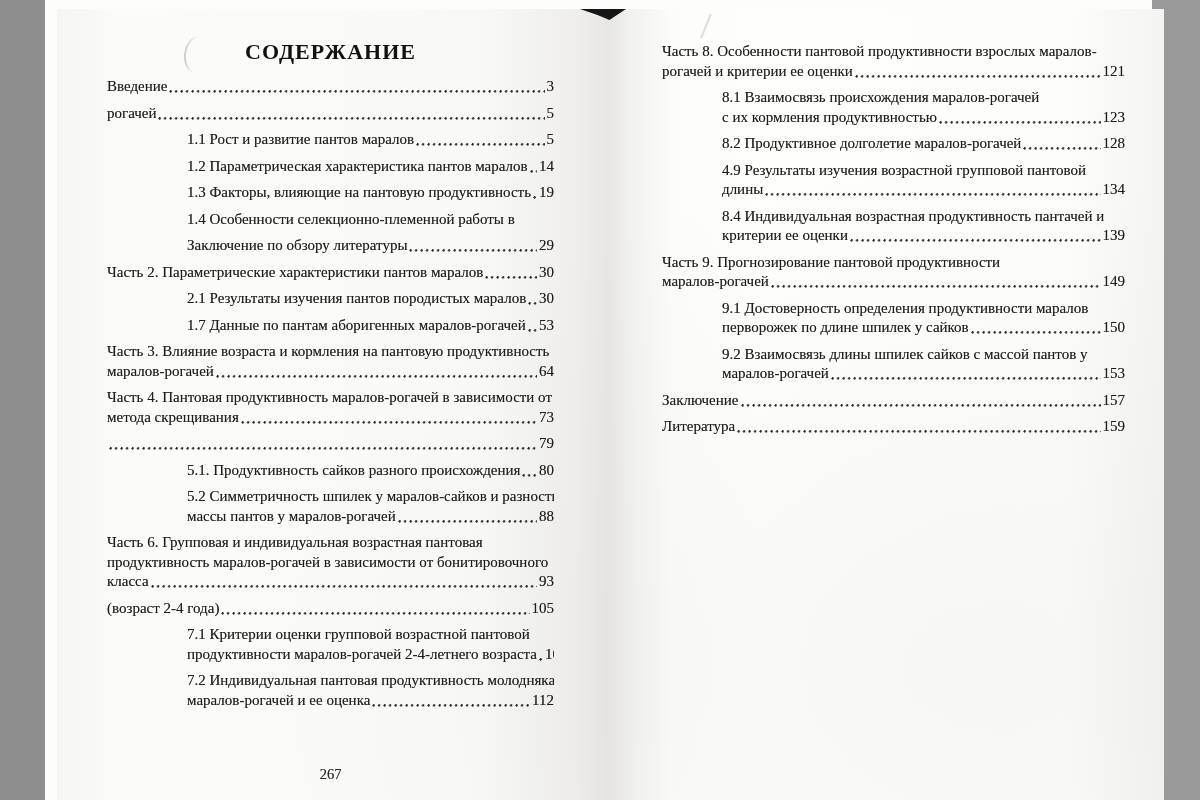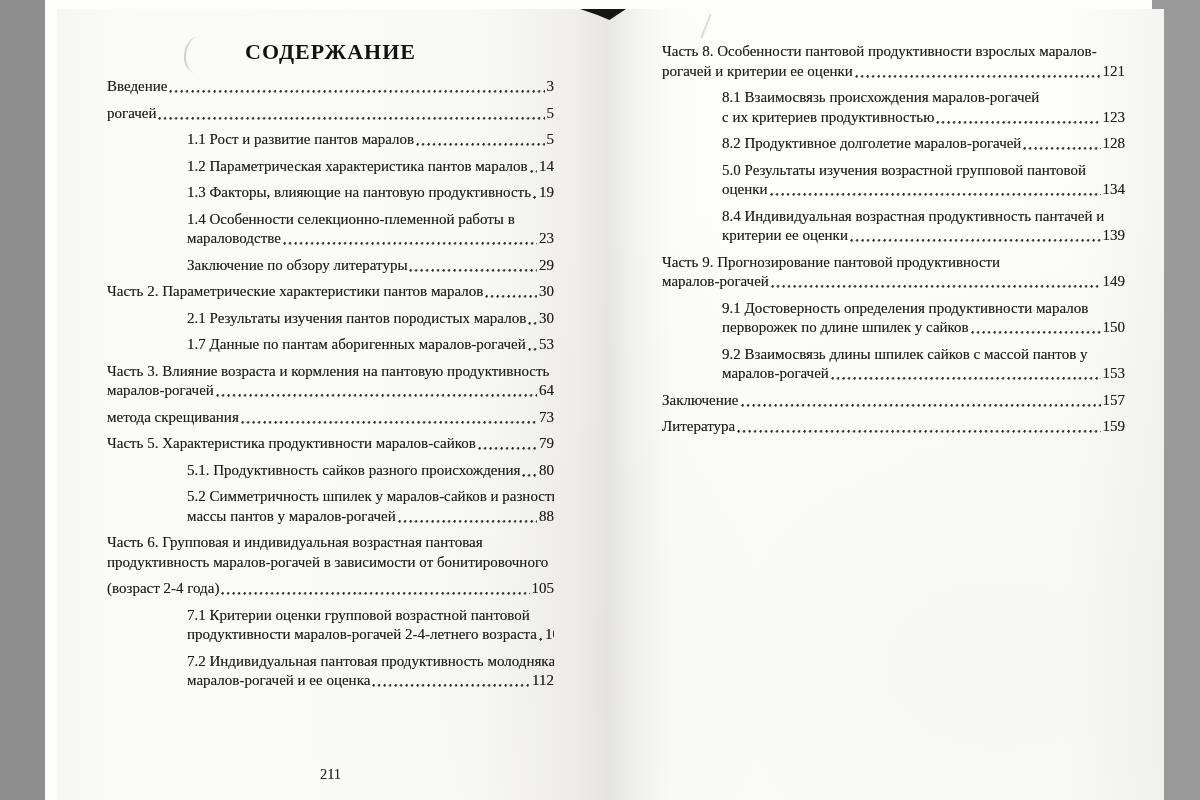--- a/index.html
+++ b/index.html
@@ -118,25 +118,20 @@
             <div class="toc-line">
               <span class="toc-text">1.3 Факторы, влияющие на пантовую продуктивность</span>
               <span class="dot-leader"></span>
               <span class="toc-page">19</span>
             </div>
           </div>
           <div class="toc-entry indent">
             <div class="toc-line">
               <span class="toc-text">1.4 Особенности селекционно-племенной работы в</span>
             </div>
-            <div class="toc-line">
-              <span class="toc-text">мараловодстве</span>
-              <span class="dot-leader"></span>
-              <span class="toc-page">23</span>
-            </div>
           </div>
           <div class="toc-entry indent">
             <div class="toc-line">
               <span class="toc-text">Заключение по обзору литературы</span>
               <span class="dot-leader"></span>
               <span class="toc-page">29</span>
             </div>
           </div>
           <div class="toc-entry">
             <div class="toc-line">
@@ -164,28 +159,30 @@
               <span class="toc-text">Часть 3. Влияние возраста и кормления на пантовую продуктивность</span>
             </div>
             <div class="toc-line">
               <span class="toc-text">маралов-рогачей</span>
               <span class="dot-leader"></span>
               <span class="toc-page">64</span>
             </div>
           </div>
           <div class="toc-entry">
             <div class="toc-line">
+              <span class="toc-text">Часть 4. Пантовая продуктивность маралов-рогачей в зависимости от</span>
+            </div>
+            <div class="toc-line">
               <span class="toc-text">метода скрещивания</span>
               <span class="dot-leader"></span>
               <span class="toc-page">73</span>
             </div>
           </div>
           <div class="toc-entry">
             <div class="toc-line">
-              <span class="toc-text">Часть 5. Характеристика продуктивности маралов-сайков</span>
               <span class="dot-leader"></span>
               <span class="toc-page">79</span>
             </div>
           </div>
           <div class="toc-entry indent">
             <div class="toc-line">
               <span class="toc-text">5.1. Продуктивность сайков разного происхождения</span>
               <span class="dot-leader"></span>
               <span class="toc-page">80</span>
             </div>
@@ -199,20 +196,25 @@
               <span class="dot-leader"></span>
               <span class="toc-page">88</span>
             </div>
           </div>
           <div class="toc-entry">
             <div class="toc-line">
               <span class="toc-text">Часть 6. Групповая и индивидуальная возрастная пантовая</span>
             </div>
             <div class="toc-line">
               <span class="toc-text">продуктивность маралов-рогачей в зависимости от бонитировочного</span>
+            </div>
+            <div class="toc-line">
+              <span class="toc-text">класса</span>
+              <span class="dot-leader"></span>
+              <span class="toc-page">93</span>
             </div>
           </div>
           <div class="toc-entry">
             <div class="toc-line">
               <span class="toc-text">(возраст 2-4 года)</span>
               <span class="dot-leader"></span>
               <span class="toc-page">105</span>
             </div>
           </div>
           <div class="toc-entry indent">
@@ -231,57 +233,57 @@
             </div>
             <div class="toc-line">
               <span class="toc-text">маралов-рогачей и ее оценка</span>
               <span class="dot-leader"></span>
               <span class="toc-page">112</span>
             </div>
           </div>
         </div>
     </div>
 
-    <div class="folio">211</div>
+    <div class="folio">267</div>
 
     <div class="page-col col-right">
       <div id="right-toc" class="toc right-toc">
           <div class="toc-entry">
             <div class="toc-line">
               <span class="toc-text">Часть 8. Особенности пантовой продуктивности взрослых маралов-</span>
             </div>
             <div class="toc-line">
               <span class="toc-text">рогачей и критерии ее оценки</span>
               <span class="dot-leader"></span>
               <span class="toc-page">121</span>
             </div>
           </div>
           <div class="toc-entry indent">
             <div class="toc-line">
               <span class="toc-text">8.1 Взаимосвязь происхождения маралов-рогачей</span>
             </div>
             <div class="toc-line">
-              <span class="toc-text">с их критериев продуктивностью</span>
+              <span class="toc-text">с их кормления продуктивностью</span>
               <span class="dot-leader"></span>
               <span class="toc-page">123</span>
             </div>
           </div>
           <div class="toc-entry indent">
             <div class="toc-line">
               <span class="toc-text">8.2 Продуктивное долголетие маралов-рогачей</span>
               <span class="dot-leader"></span>
               <span class="toc-page">128</span>
             </div>
           </div>
           <div class="toc-entry indent">
             <div class="toc-line">
-              <span class="toc-text">5.0 Результаты изучения возрастной групповой пантовой</span>
-            </div>
-            <div class="toc-line">
-              <span class="toc-text">оценки</span>
+              <span class="toc-text">4.9 Результаты изучения возрастной групповой пантовой</span>
+            </div>
+            <div class="toc-line">
+              <span class="toc-text">длины</span>
               <span class="dot-leader"></span>
               <span class="toc-page">134</span>
             </div>
           </div>
           <div class="toc-entry indent">
             <div class="toc-line">
               <span class="toc-text">8.4 Индивидуальная возрастная продуктивность пантачей и</span>
             </div>
             <div class="toc-line">
               <span class="toc-text">критерии ее оценки</span>

